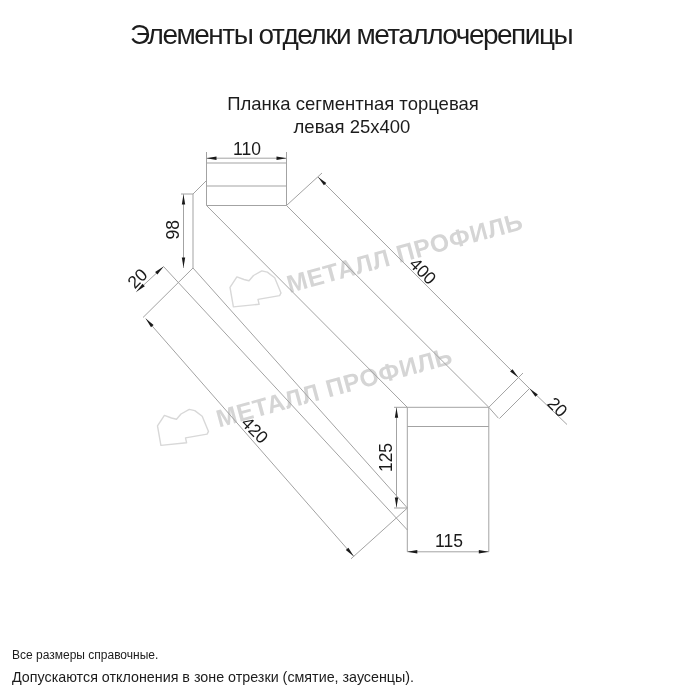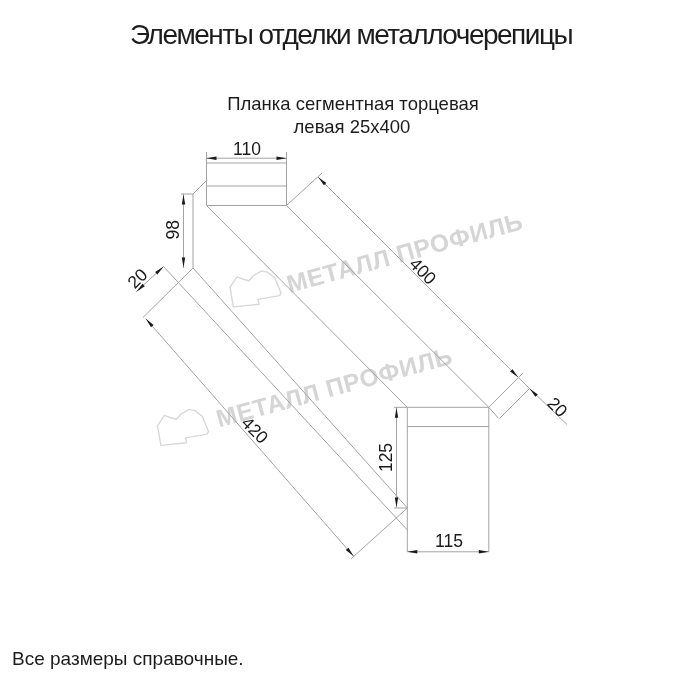--- a/index.html
+++ b/index.html
@@ -121,15 +121,16 @@
 <text class="dtxt" transform="translate(255,430) rotate(45)" text-anchor="middle" dy="0.35em">420</text>
 </g>
 </svg>
 
 <div style="position:absolute;left:0;top:19px;width:702px;text-align:center;font-size:28px;letter-spacing:-1.5px;color:#1c1c1c;">Элементы отделки металлочерепицы</div>
 
 <div style="position:absolute;left:0;top:93px;width:706px;text-align:center;font-size:18.5px;color:#1c1c1c;">Планка сегментная торцевая</div>
 
 <div style="position:absolute;left:0;top:116px;width:704px;text-align:center;font-size:18.5px;color:#1c1c1c;">левая 25х400</div>
 
-<div style="position:absolute;left:12px;top:648px;font-size:19px;color:#1c1c1c;">Все размеры справочные.</div>
+<div style="position:absolute;left:12px;top:648px;font-size:12px;color:#1c1c1c;">Все размеры справочные.</div>
 
+<div style="position:absolute;left:12px;top:669px;font-size:14.3px;color:#1c1c1c;">Допускаются отклонения в зоне отрезки (смятие, заусенцы).</div>
 </div>
 
 </body></html>

